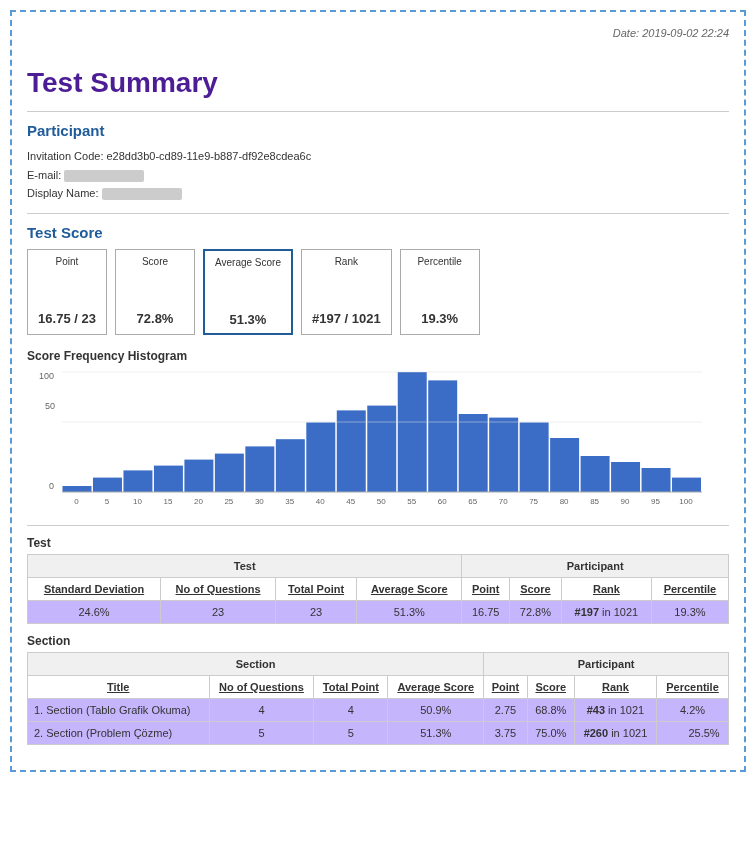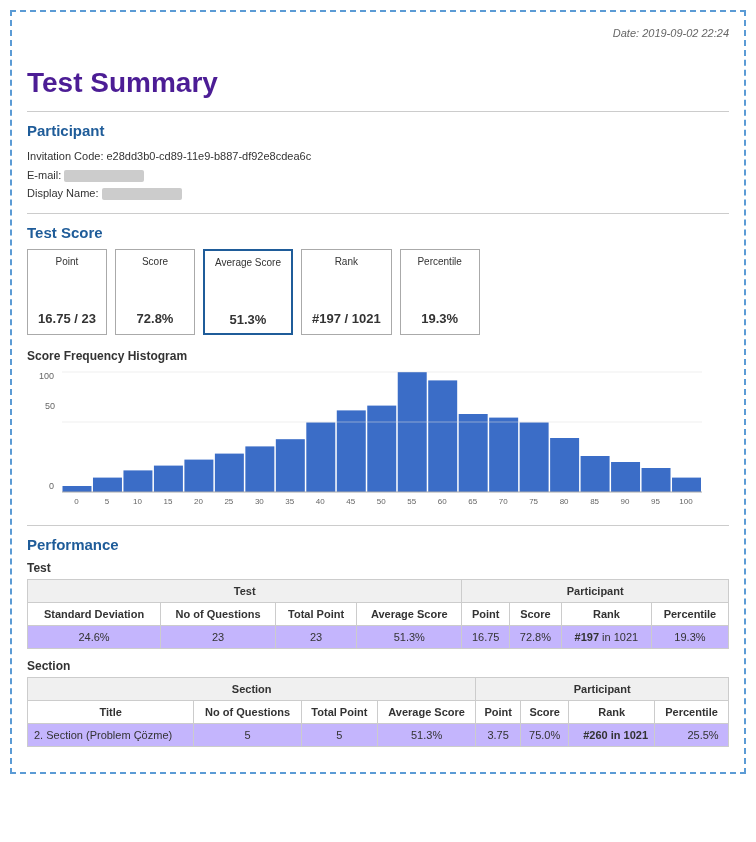--- a/index.html
+++ b/index.html
@@ -115,20 +115,21 @@
       padding: 5px 6px;
       text-align: center;
     }
     .group-header th {
       background: #f0f0f0;
       font-weight: bold;
     }
     .col-header th {
       background: #fff;
       font-weight: bold;
+      text-decoration: underline;
     }
     table td {
       background: #c4b5fd;
     }
   </style>
 </head>
 <body>
 
 <div class="page-wrapper">
 
@@ -244,21 +245,20 @@
         <line x1="35" y1="5" x2="675" y2="5" stroke="#ddd" stroke-width="0.5"></line>
         <line x1="35" y1="55" x2="675" y2="55" stroke="#ddd" stroke-width="0.5"></line>
         <line x1="35" y1="125" x2="675" y2="125" stroke="#aaa" stroke-width="1"></line>
       </svg>
     </div>
   </div>
 
   <hr class="divider">
 
   <div class="performance-section">
-    <div class="section-title">Performance</div>
 
     <div class="subsection-title">Test</div>
 
     <table>
       <thead>
         <tr class="group-header">
           <th colspan="4">Test</th>
           <th colspan="4">Participant</th>
         </tr>
         <tr class="col-header">
@@ -299,26 +299,36 @@
           <th>No of Questions</th>
           <th>Total Point</th>
           <th>Average Score</th>
           <th>Point</th>
           <th>Score</th>
           <th>Rank</th>
           <th>Percentile</th>
         </tr>
       </thead>
       <tbody id="section-table-body">
+      <tr>
+            <td style="text-align: left;">1. Section (Tablo Grafik Okuma)</td>
+            <td style="text-align: center;">4</td>
+            <td style="text-align: center;">4</td>
+            <td style="text-align: center;">50.9%</td>
+            <td style="text-align: center;">2.75</td>
+            <td style="text-align: center;">68.8%</td>
+            <td style="text-align: center;"><b>#43</b> in 1021</td>
+            <td style="text-align: center;">4.2%</td>
+          </tr>
           <tr>
             <td style="text-align: left;">2. Section (Problem Çözme)</td>
             <td style="text-align: center;">5</td>
             <td style="text-align: center;">5</td>
             <td style="text-align: center;">51.3%</td>
             <td style="">3.75</td>
             <td style="text-align: center;">75.0%</td>
-            <td style="text-align: right; font-weight: bold;"><b>#260</b> in 1021</td>
+            <td style="text-align: center;"><b>#260</b> in 1021</td>
             <td style="text-align: center; padding-left: 29px;">25.5%</td>
           </tr>
         </tbody>
     </table>
   </div>
 </div>
 
 </body></html>

